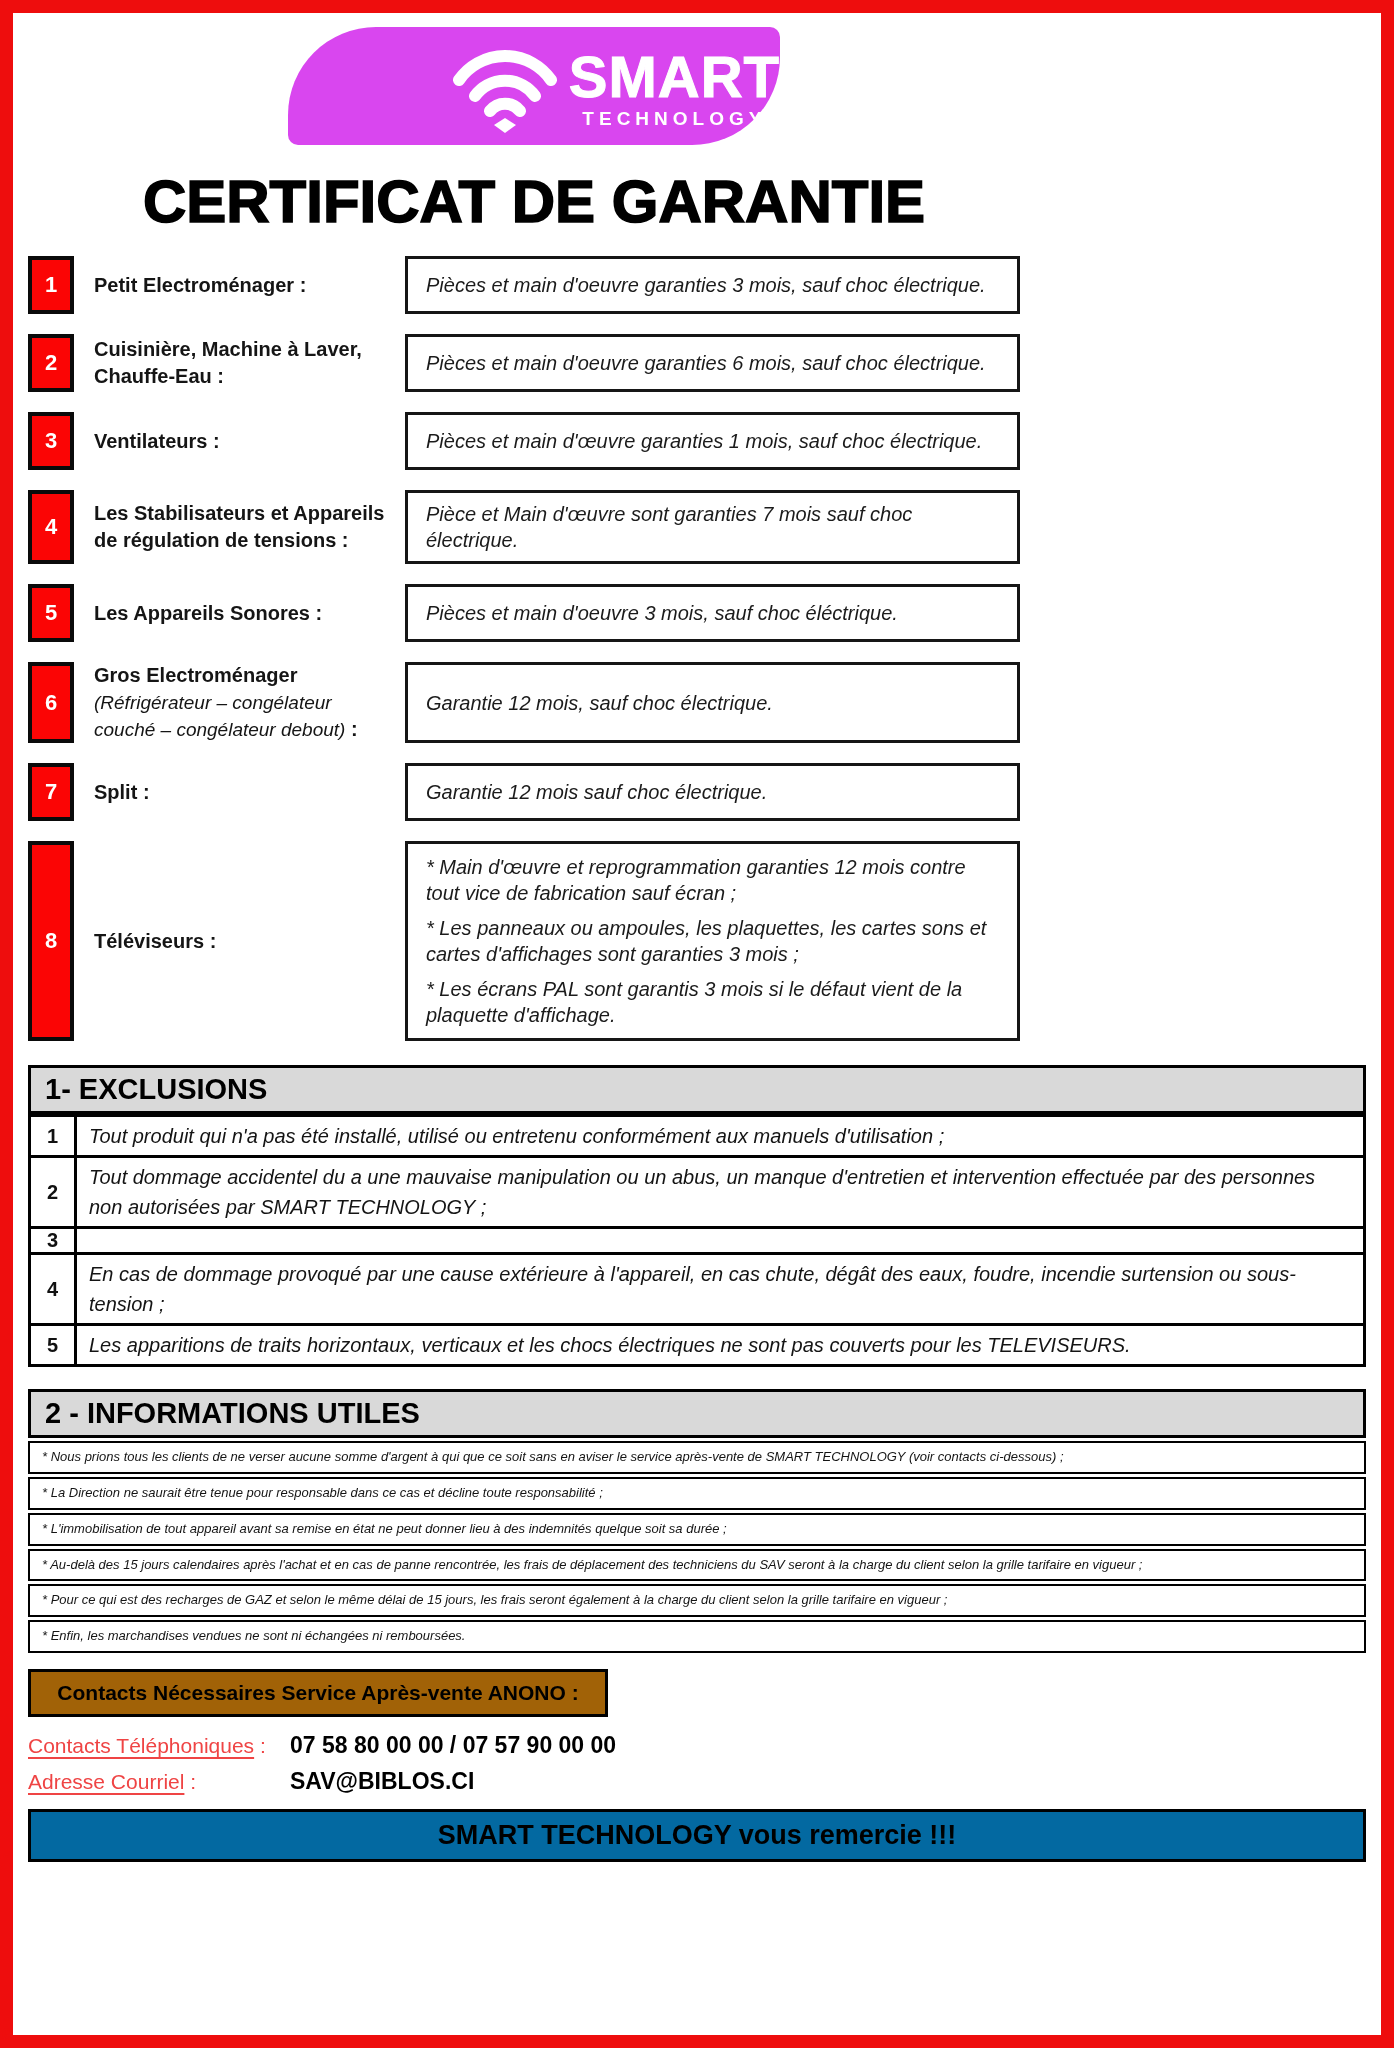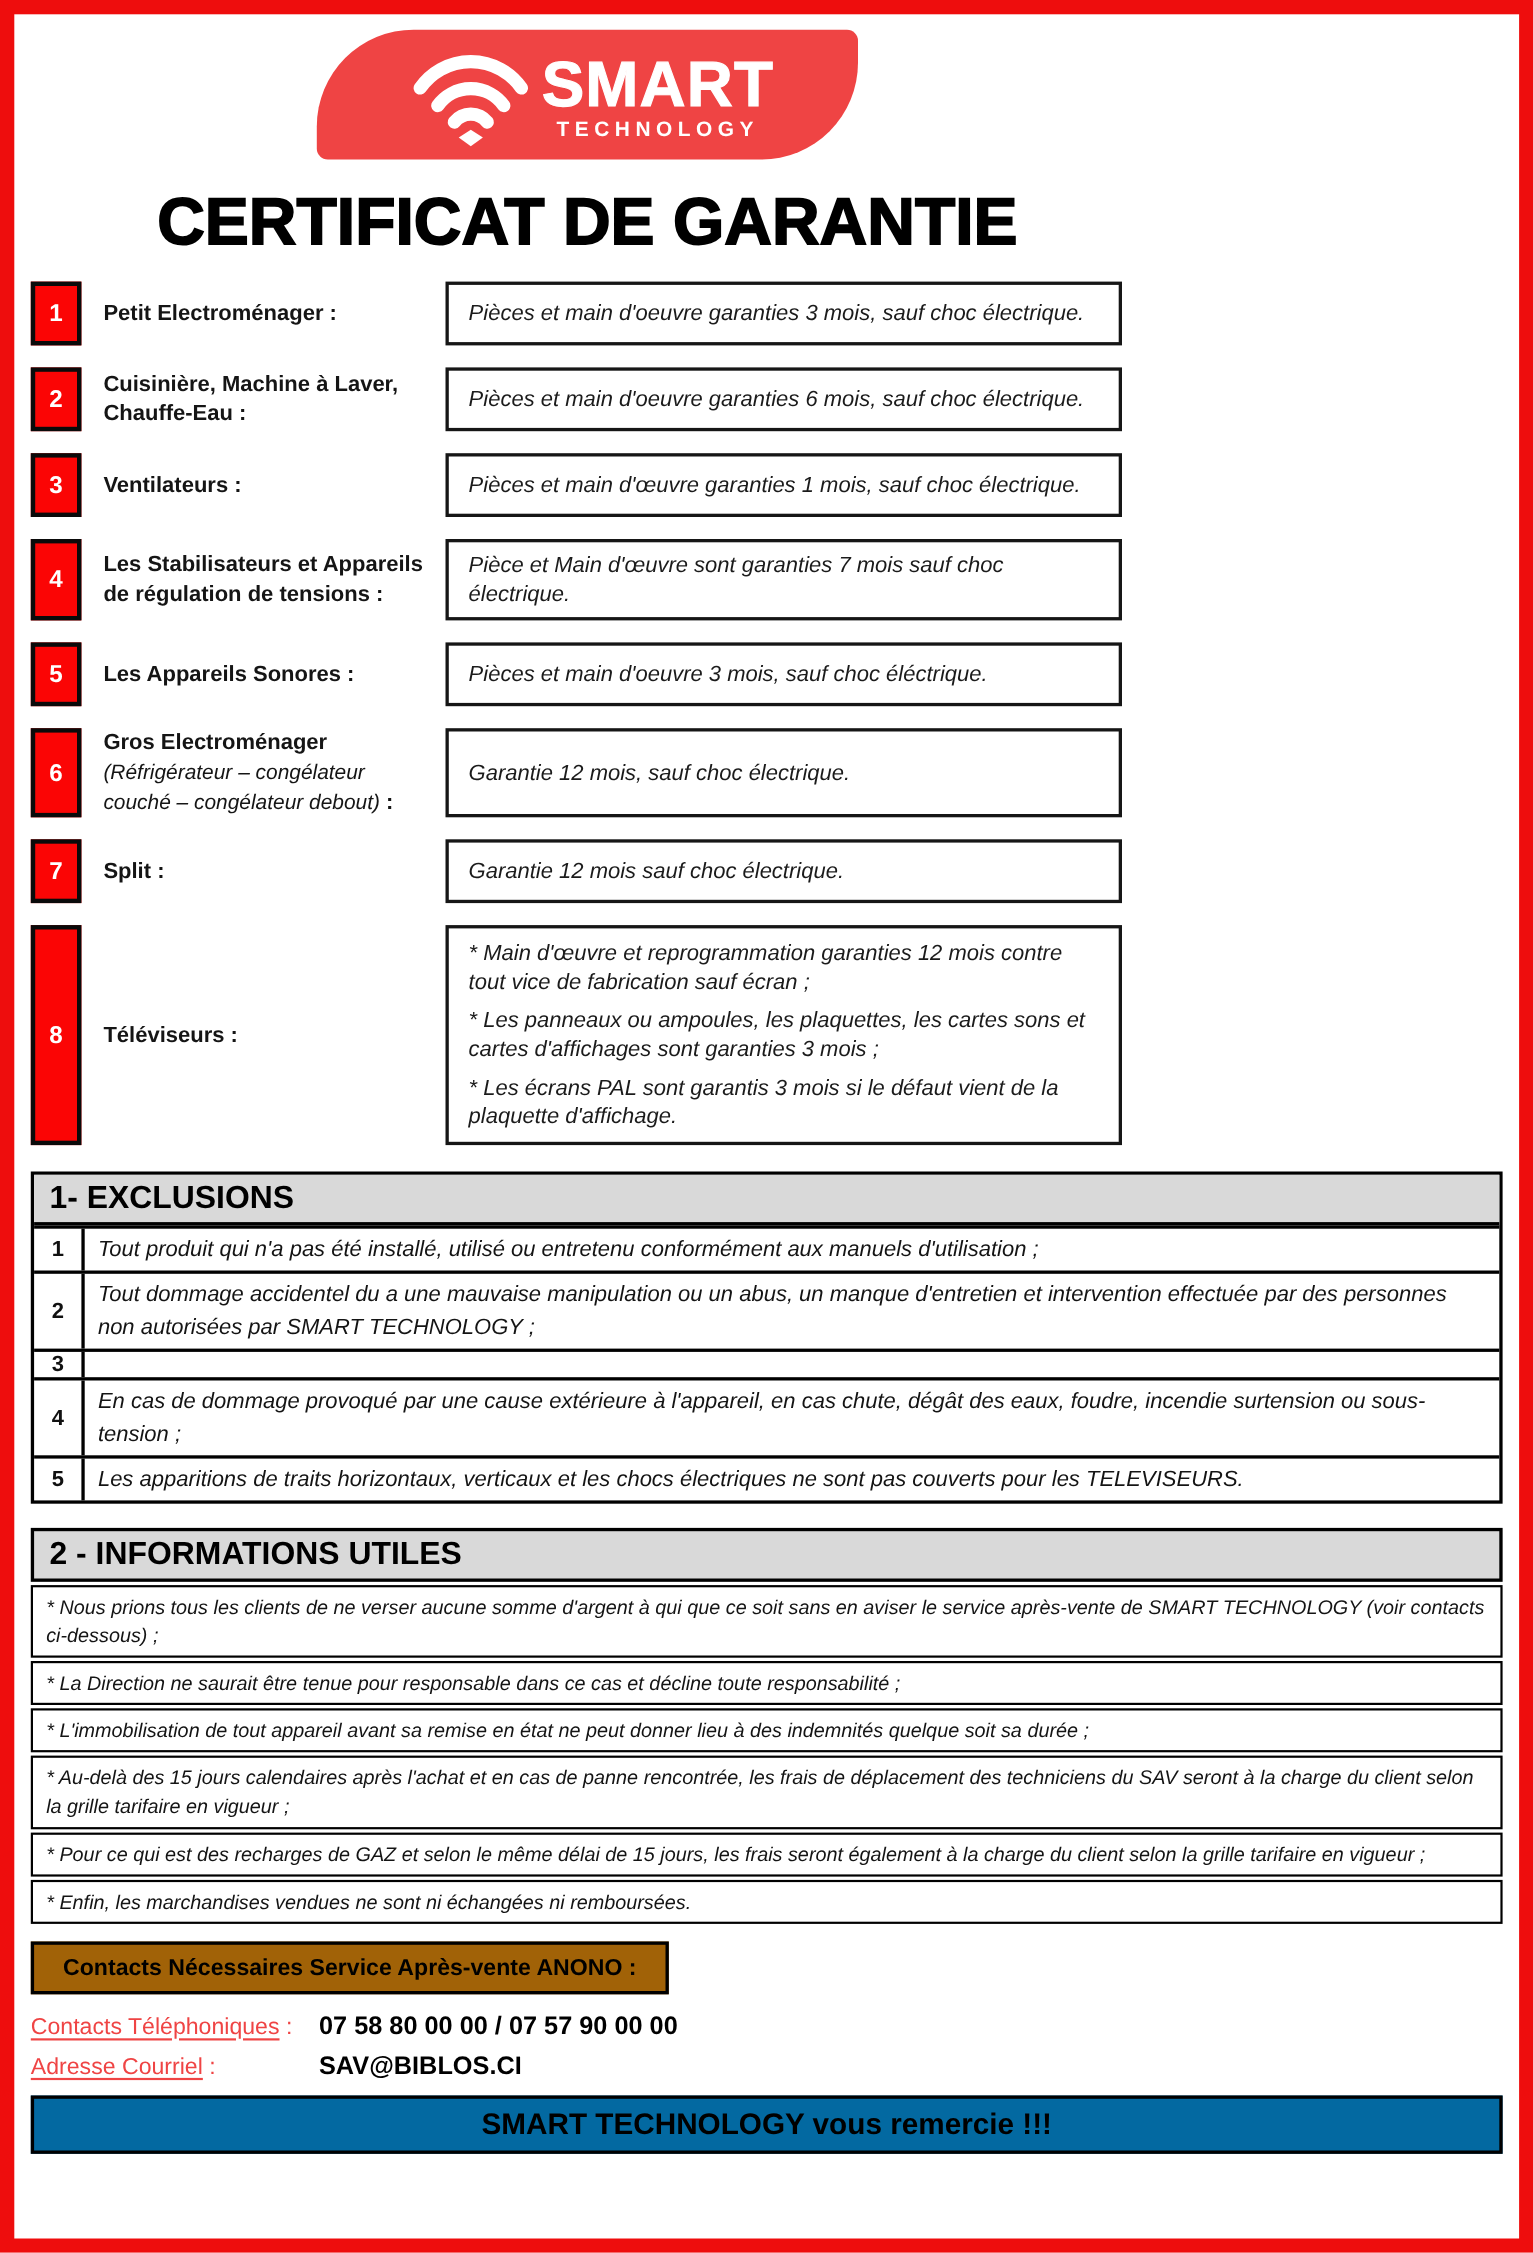--- a/index.html
+++ b/index.html
@@ -13,23 +13,23 @@
     overflow:hidden;
     position:relative;
   }
   .content { padding:14px 15px 0 15px; }
 
   
   .top-area { width:1012px; }
   .logo {
     width:492px; height:118px;
     margin:0 auto;
-    background:#ef4444;
+    background:#d946ef;
     border-radius:88px 10px 88px 10px;
-    display:flex; align-items:center; justify-content:center; gap:0;
+    display:flex; align-items:center; justify-content:flex-end; gap:0;
   }
   .logo-text { display:flex; flex-direction:column; align-items:center; line-height:1; margin-top:4px; }
   .brand {
     color:#fff; font-size:58px; font-weight:900; letter-spacing:1px;
     -webkit-text-stroke:1px #fff;
   }
   .brand-sub {
     color:#fff; font-size:19px; font-weight:700; letter-spacing:5px; margin-top:3px;
   }
 
@@ -81,21 +81,21 @@
   }
   .exc-text { flex:1; padding:4px 12px; font-style:italic; font-size:20px; line-height:1.5; color:#141414; }
 
   .infos { margin-top:22px; }
   .info-header {
     border:3px solid #000; background:#d9d9d9;
     font-weight:900; font-size:29px; padding:5px 14px; color:#000;
   }
   .info-row {
     border:2.5px solid #000; margin-top:3px;
-    padding:5px 12px; font-style:italic; font-size:18px; line-height:1.45; color:#141414;
+    padding:5px 12px; font-style:italic; font-size:13px; line-height:1.45; color:#141414;
   }
 
   
   .contacts-box {
     margin-top:16px; width:580px;
     border:3px solid #000; background:#a16207;
     text-align:center; font-weight:700; font-size:21px;
     padding:9px 6px; color:#000;
   }
   .contact-line { display:flex; align-items:baseline; margin-top:15px; font-size:21px; }

